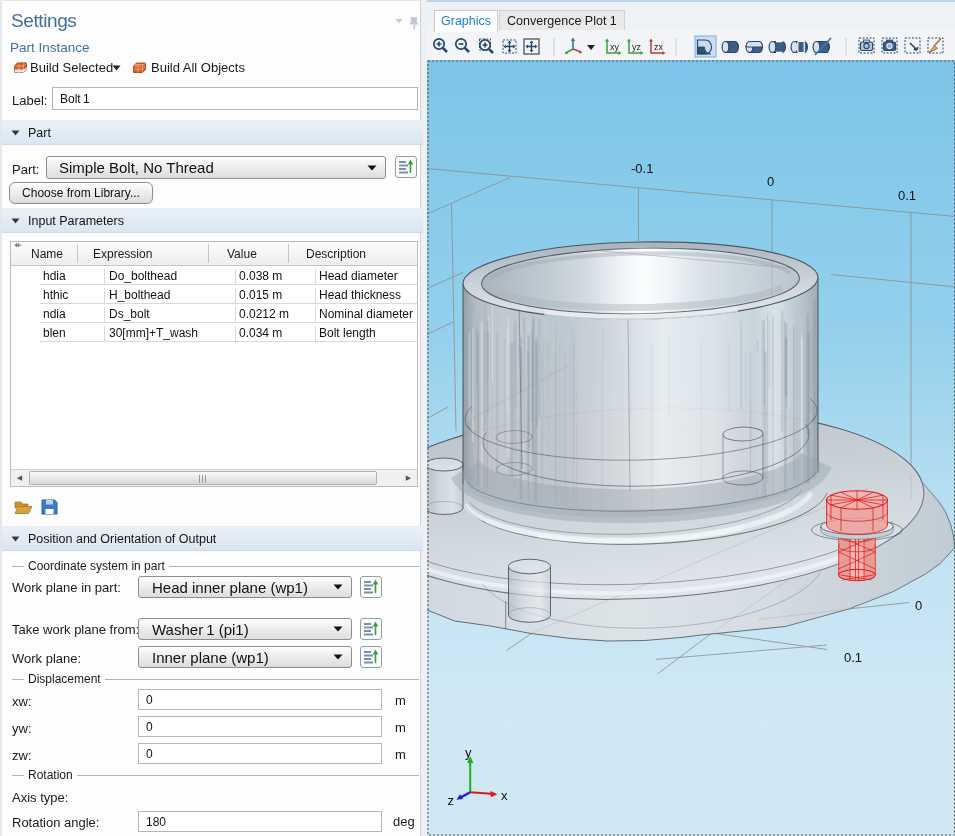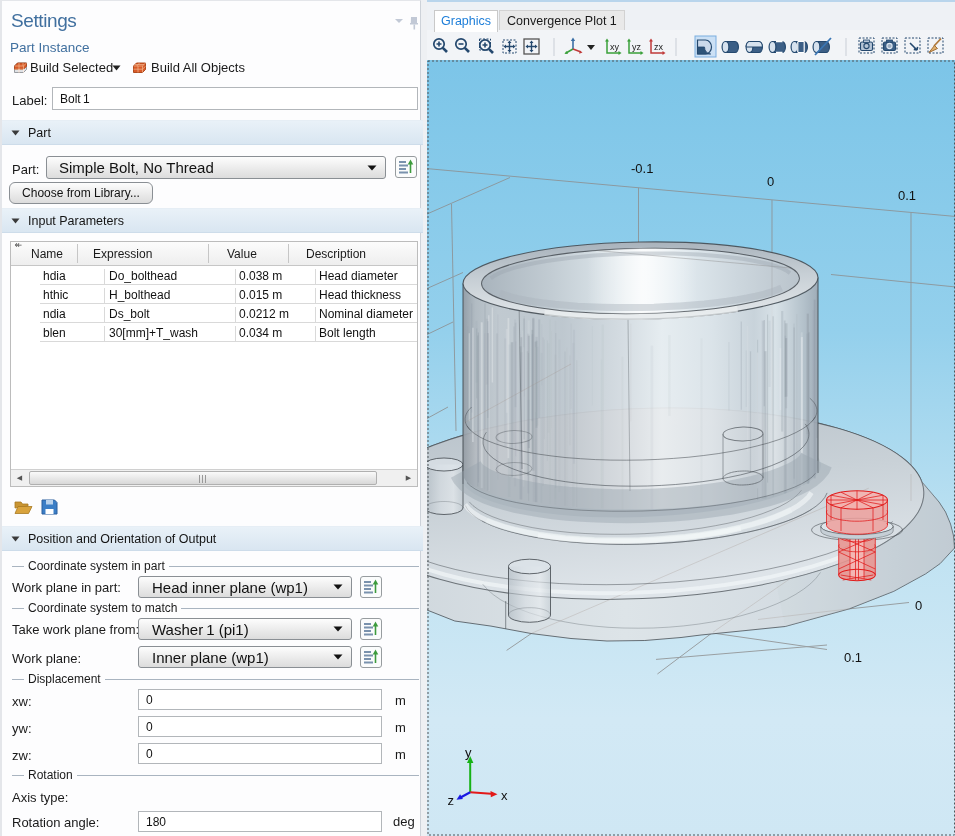--- a/index.html
+++ b/index.html
@@ -166,25 +166,20 @@
 </div>
 <div class="swbtn" style="left:358px;top:575px">
 <svg width="20" height="20" viewBox="0 0 20 20">
 <rect x="3" y="4" width="7" height="2" fill="#7a92ad"></rect>
 <rect x="3" y="7.5" width="9" height="2" fill="#7a92ad"></rect>
 <rect x="3" y="11" width="7" height="2" fill="#7a92ad"></rect>
 <rect x="3" y="14.5" width="9" height="2" fill="#7a92ad"></rect>
 <path d="M14.5 16 L14.5 7" fill="none" stroke="#3d9b3d" stroke-width="1.6"></path>
 <path d="M14.5 2.5 L17.3 7.5 L11.7 7.5 Z" fill="#3d9b3d"></path>
 </svg></div>
-<div class="grp" style="top:600px">
-<span class="gl1"></span>
-      <span class="gtx">Coordinate system to match</span>
-      <span class="gl2"></span>
-</div>
 <div class="lbl" style="left:10px;top:621px">Take work plane from:</div>
 <div class="cbo" style="left:136px;top:617px;width:214px;height:22px">
 <span style="padding-left:13px">Washer 1 (pi1)</span>
 <svg class="cboarr" width="10" height="6" viewBox="0 0 10 6">
         <path d="M0.5 0.5 L9.5 0.5 L5 5.5 Z" fill="#111"></path>
       </svg>
 </div>
 <div class="swbtn" style="left:358px;top:617px">
 <svg width="20" height="20" viewBox="0 0 20 20">
 <rect x="3" y="4" width="7" height="2" fill="#7a92ad"></rect>

